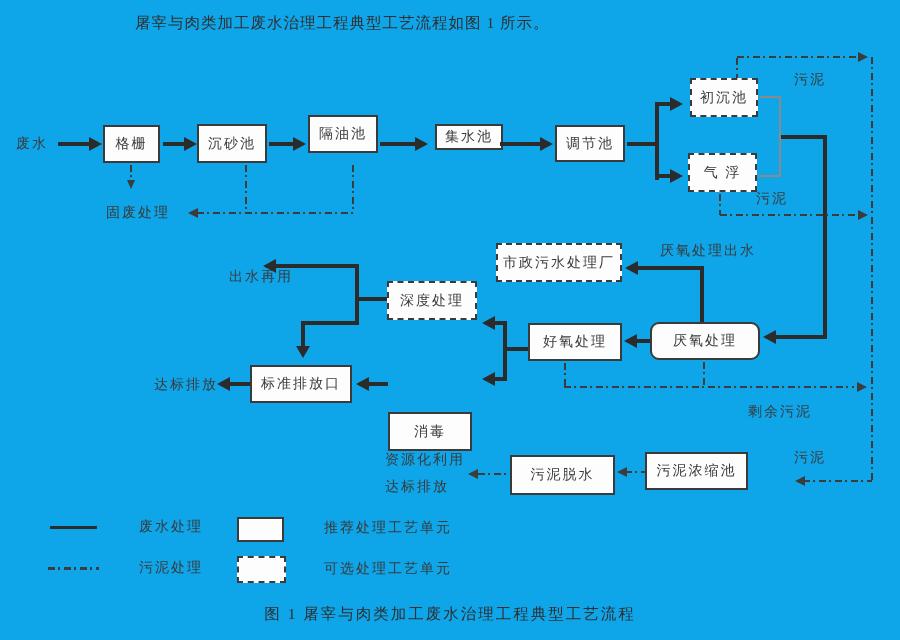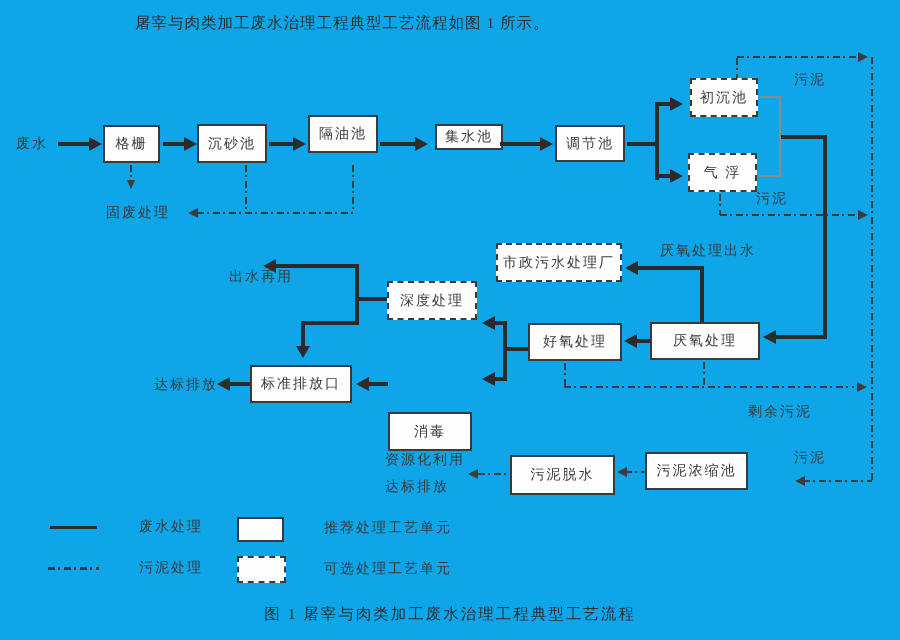--- a/index.html
+++ b/index.html
@@ -70,21 +70,21 @@
   <div class="box dash" style="left:688px;top:153px;width:69px;height:39px;">气 浮</div>
 
   <div class="th" style="left:759px;top:96px;width:22px;"></div>
   <div class="th" style="left:758px;top:175px;width:23px;"></div>
   <div class="tv" style="left:779px;top:96px;height:81px;"></div>
   <div class="sh" style="left:781px;top:135px;width:46px;"></div>
   <div class="sv" style="left:823px;top:135px;height:204px;"></div>
   <div class="sh" style="left:775px;top:335px;width:50px;"></div>
   <div class="ah l" style="left:763px;top:330px;"></div>
 
-  <div class="box" style="left:650px;top:322px;width:110px;height:38px;">厌氧处理</div>
+  <div class="box" style="left:650px;top:322px;width:110px;height:38px;border-radius:9px;">厌氧处理</div>
   <div class="box" style="left:528px;top:323px;width:94px;height:38px;">好氧处理</div>
   <div class="ah l" style="left:624px;top:334px;"></div>
   <div class="sh" style="left:636px;top:339px;width:14px;"></div>
 
   <div class="sv" style="left:700px;top:266px;height:56px;"></div>
   <div class="sh" style="left:637px;top:266px;width:67px;"></div>
   <div class="ah l" style="left:625px;top:261px;"></div>
   <div class="lbl" style="left:660px;top:242px;">厌氧处理出水</div>
   <div class="box dash" style="left:496px;top:243px;width:126px;height:39px;">市政污水处理厂</div>
 

